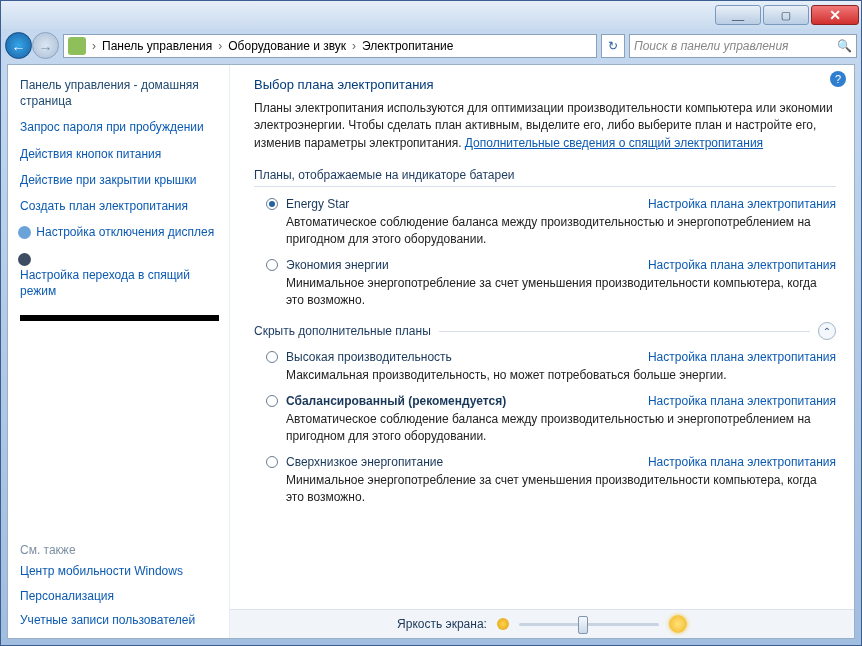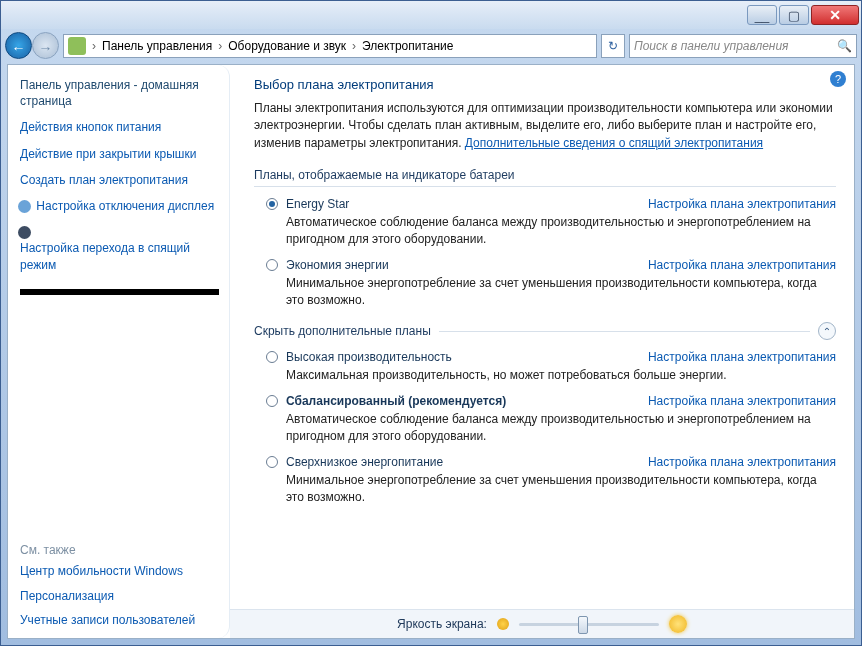--- a/index.html
+++ b/index.html
@@ -20,30 +20,30 @@
   }
   .titlebar {
     height: 28px;
     background: linear-gradient(#e6eef8, #c9dbef);
     display: flex;
     align-items: center;
     justify-content: flex-end;
     padding: 0 2px;
   }
   .win-btn {
-    width: 30px;
+    width: 46px;
     height: 20px;
     margin-left: 2px;
     background: linear-gradient(#e9eff6, #b9cde4);
     border: 1px solid #7a99bf;
     border-radius: 3px;
     display: flex;
     align-items: center;
     justify-content: center;
-    font-size: 13px;
+    font-size: 11px;
     color: #2e3f57;
   }
   .win-btn.close {
     width: 48px;
     background: linear-gradient(#f07878, #d12f2f);
     border-color: #8f2323;
     color: #fff;
     font-weight: bold;
     font-size: 14px;
   }
@@ -126,21 +126,20 @@
   }
   .sidebar {
     width: 222px;
     border-right: 1px solid #e5edf5;
     background: #fff;
     padding: 12px 10px 10px 12px;
     display: flex;
     flex-direction: column;
     gap: 10px;
     position: relative;
-    border-radius: 12px;
   }
   .sb-link {
     color: #0b5ab2;
     line-height: 1.35;
     cursor: pointer;
   }
   .sb-link.dim { color: #1f496e; }
   .sb-group-icon {
     display: inline-block;
     width: 13px; height: 13px;
@@ -326,20 +325,21 @@
       <span>Поиск в панели управления</span>
       <span class="mag">🔍</span>
     </div>
   </div>
 
   <div class="content-frame">
 
     <div class="sidebar">
       <div class="sb-link dim">Панель управления - домашняя страница</div>
 
+      <div class="sb-link">Запрос пароля при пробуждении</div>
       <div class="sb-link">Действия кнопок питания</div>
       <div class="sb-link">Действие при закрытии крышки</div>
       <div class="sb-link">Создать план электропитания</div>
       <div class="sb-link">
         <span class="sb-group-icon" style="background:#6aa3d8"></span>
         <span>Настройка отключения дисплея</span>
       </div>
       <div class="sb-link">
         <span class="sb-group-icon" style="background:#3d4c62"></span>
         <span class="sb-annot">Настройка перехода в спящий режим</span>

